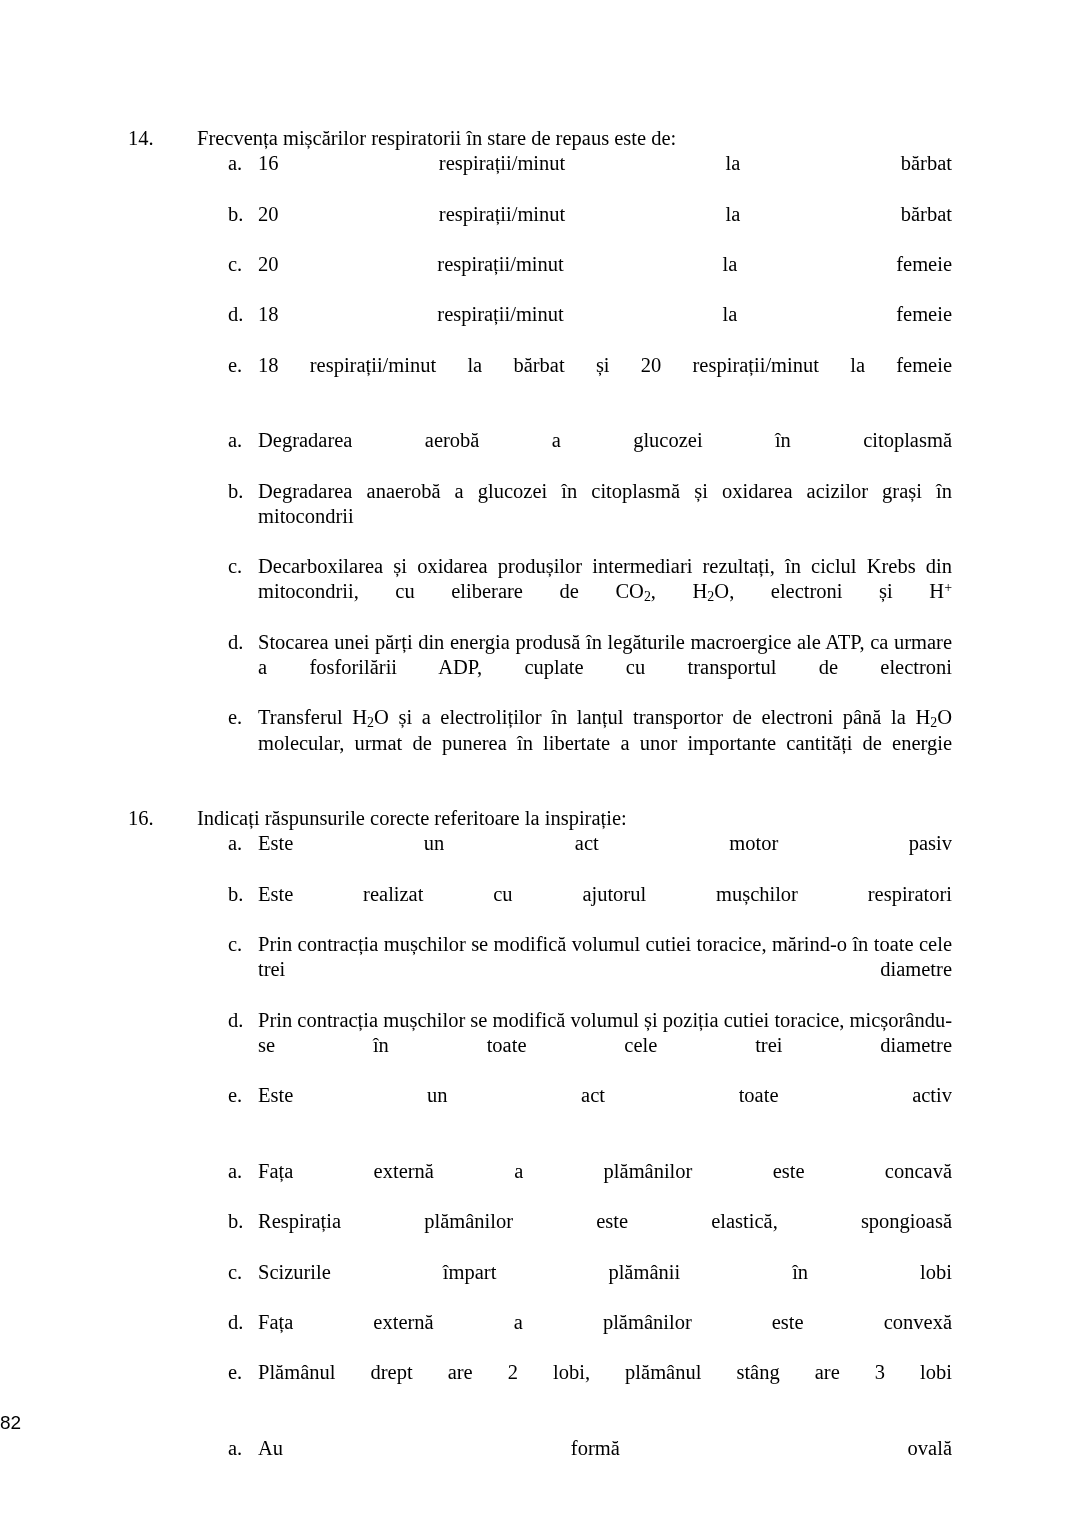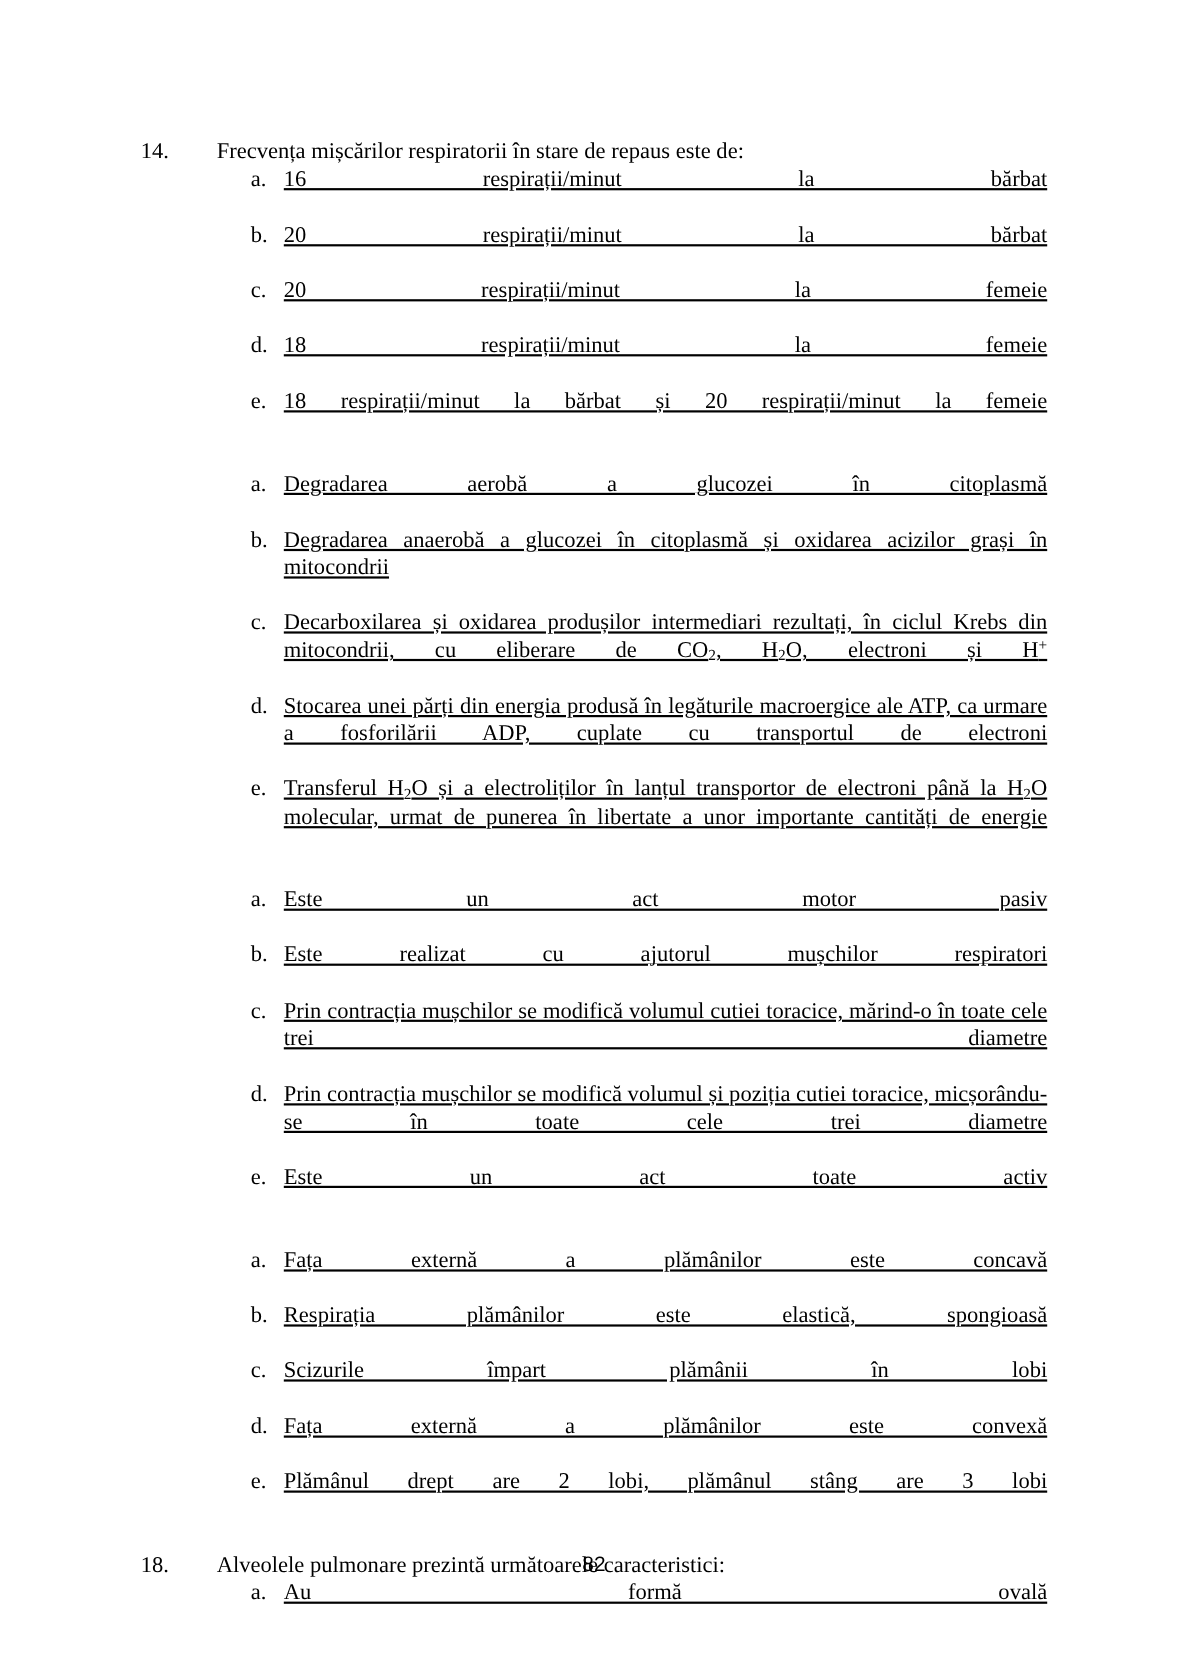--- a/index.html
+++ b/index.html
@@ -77,21 +77,20 @@
   }
   .opt-letter {
     position: absolute;
     left: 0;
     top: 0;
     width: 22px;
     text-align: left;
   }
   .opt-text {
     display: block;
-    text-decoration: underline;
   }
   
   .opt-text::after {
     content: "";
     display: inline-block;
     width: 100%;
   }
 
   sub, sup {
     font-size: 0.68em;
@@ -99,21 +98,21 @@
   }
   sub { vertical-align: -0.22em; }
   sup { vertical-align: 0.45em; }
 
   
   .page-footer {
     position: absolute;
     left: 0;
     right: 0;
     top: 1412px;
-    text-align: center;
+    text-align: left;
     font-size: 19px;
     line-height: 22px;
     font-family: "Liberation Sans", "DejaVu Sans", sans-serif;
   }
 </style>
 </head>
 <body>
 
 <div class="page">
   <div class="content">
@@ -163,20 +162,24 @@
             <span class="opt-letter">d.</span>
             <span class="opt-text">Stocarea unei părți din energia produsă în legăturile macroergice ale ATP, ca urmare a fosforilării ADP, cuplate cu transportul de electroni</span>
           </li>
           <li class="option">
             <span class="opt-letter">e.</span>
             <span class="opt-text">Transferul H<sub>2</sub>O și a electroliților în lanțul transportor de electroni până la H<sub>2</sub>O molecular, urmat de punerea în libertate a unor importante cantități de energie</span>
           </li>
         </ul>
       </div>
       <div class="question">
+        <div class="q-head">
+          <span class="q-num">16.</span>
+          <span class="q-text">Indicați răspunsurile corecte referitoare la inspirație:</span>
+        </div>
         <ul class="options">
           <li class="option">
             <span class="opt-letter">a.</span>
             <span class="opt-text">Este un act motor pasiv</span>
           </li>
           <li class="option">
             <span class="opt-letter">b.</span>
             <span class="opt-text">Este realizat cu ajutorul mușchilor respiratori</span>
           </li>
           <li class="option">
@@ -211,24 +214,20 @@
             <span class="opt-letter">d.</span>
             <span class="opt-text">Fața externă a plămânilor este convexă</span>
           </li>
           <li class="option">
             <span class="opt-letter">e.</span>
             <span class="opt-text">Plămânul drept are 2 lobi, plămânul stâng are 3 lobi</span>
           </li>
         </ul>
       </div>
       <div class="question">
-        <div class="q-head">
-          <span class="q-num">18.</span>
-          <span class="q-text">Alveolele pulmonare prezintă următoarele caracteristici:</span>
-        </div>
         <ul class="options">
           <li class="option">
             <span class="opt-letter">a.</span>
             <span class="opt-text">Au formă ovală</span>
           </li>
         </ul>
       </div>
     </div>
   <div class="page-footer">82</div>
 </div>

